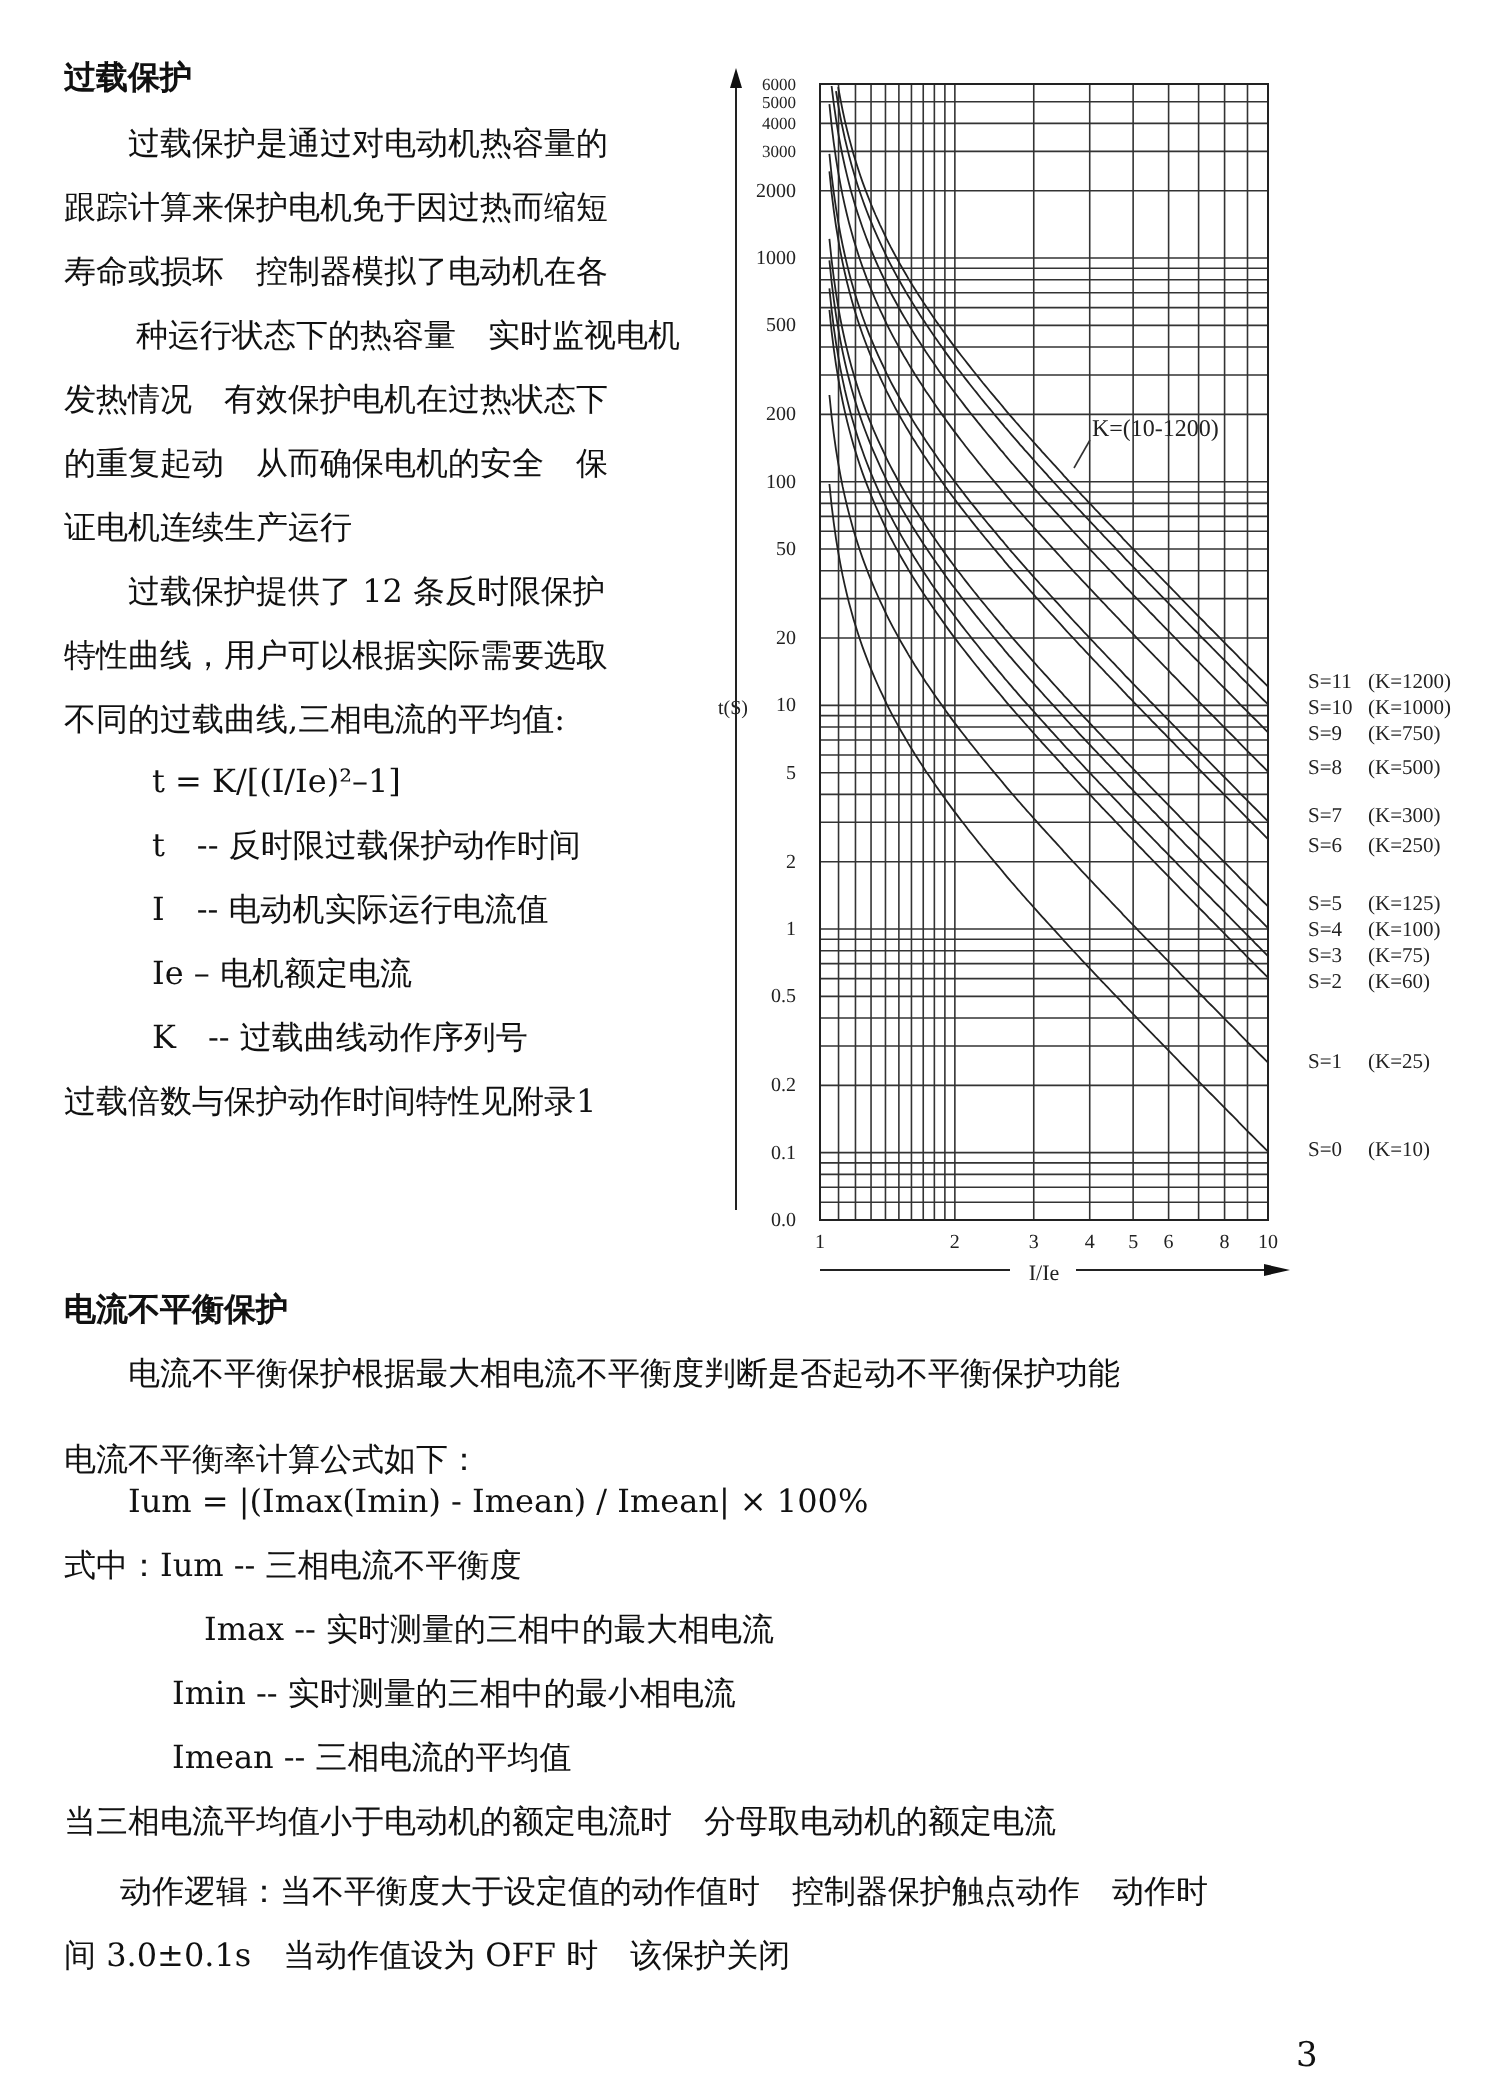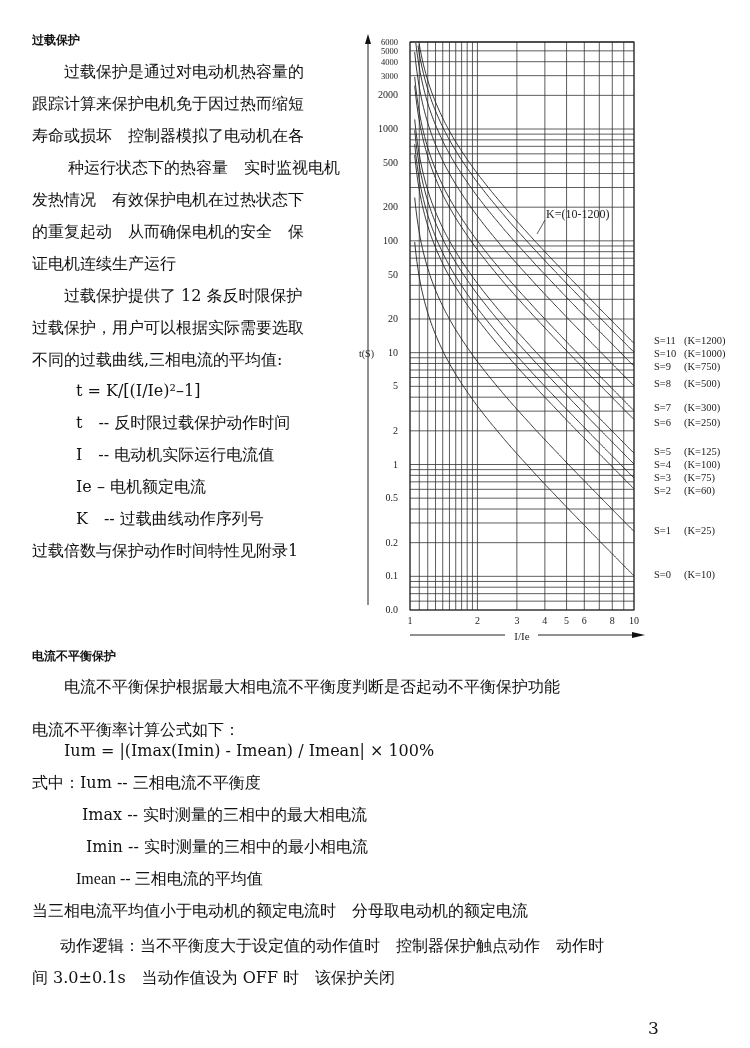--- a/index.html
+++ b/index.html
@@ -1,39 +1,39 @@
 <!DOCTYPE html>
 <html><head>
 <meta charset="utf-8">
 <style>
   html, body { margin:0; padding:0; background:#fff; }
   body { width:750px; height:1048px; position:relative; overflow:hidden;
          font-family:"DejaVu Serif","Liberation Serif",serif; color:#111; }
   .t { position:absolute; white-space:nowrap; font-size:16px; line-height:20px; }
-  .h { font-family:Liberation Serif, serif; font-weight:bold; font-size:12px; }
+  .h { font-family:Liberation Serif, serif; font-weight:bold; font-size:16px; }
   .lbl { font-family:"Liberation Serif",serif; font-size:10px; fill:#222; }
   .slbl { font-family:"Liberation Serif",serif; font-size:10.5px; fill:#222; }
   svg { position:absolute; left:0; top:0; }
 </style>
 </head>
 <body>
 
 <div class="t h" style="left:32px;top:30px;">过载保护</div>
 <div>
   <div class="t" style="left:64px;top:62px;">过载保护是通过对电动机热容量的</div>
   <div class="t" style="left:32px;top:94px;">跟踪计算来保护电机免于因过热而缩短</div>
   <div class="t" style="left:32px;top:126px;">寿命或损坏　控制器模拟了电动机在各</div>
   <div class="t" style="left:32px;top:158px;margin-left:36px;">种运行状态下的热容量　实时监视电机</div>
   <div class="t" style="left:32px;top:190px;">发热情况　有效保护电机在过热状态下</div>
   <div class="t" style="left:32px;top:222px;">的重复起动　从而确保电机的安全　保</div>
   <div class="t" style="left:32px;top:254px;text-align:center;">证电机连续生产运行</div>
 </div>
 <div>
   <div class="t" style="left:64px;top:286px;">过载保护提供了 12 条反时限保护</div>
-  <div class="t" style="left:32px;top:318px;">过载保护，用户可以根据实际需要选取</div>
+  <div class="t" style="left:32px;top:318px;">特性曲线，用户可以根据实际需要选取</div>
   <div class="t" style="left:32px;top:350px;">不同的过载曲线,三相电流的平均值:</div>
 </div>
 <div class="t" style="left:76px;top:381px;">t = K/[(I/Ie)²–1]</div>
 <div class="t" style="left:76px;top:413px;">t　-- 反时限过载保护动作时间</div>
 <div class="t" style="left:76px;top:445px;">I　-- 电动机实际运行电流值</div>
 <div class="t" style="left:76px;top:477px;">Ie – 电机额定电流</div>
 <div class="t" style="left:76px;top:509px;">K　-- 过载曲线动作序列号</div>
 <div class="t" style="left:32px;top:541px;">过载倍数与保护动作时间特性见附录1</div>
 
 <svg id="chart" width="750" height="650">
@@ -187,20 +187,20 @@
   <text id="ylabel" class="lbl" x="359" y="357">t(S)</text>
   <text id="xlabel" class="lbl" x="522" y="640" text-anchor="middle" style="font-size:11px">I/Ie</text>
   <text id="annot" class="lbl" x="546" y="218" style="font-size:12px">K=(10-1200)</text>
 </svg>
 
 <div class="t h" style="left:32px;top:646px;">电流不平衡保护</div>
 <div class="t" style="left:64px;top:677px;">电流不平衡保护根据最大相电流不平衡度判断是否起动不平衡保护功能</div>
 <div class="t" style="left:32px;top:709px;margin-top:11px;">电流不平衡率计算公式如下：</div>
 <div class="t" style="left:64px;top:741px;">Ium = |(Imax(Imin) - Imean) / Imean| × 100%</div>
 <div class="t" style="left:32px;top:773px;">式中：Ium --  三相电流不平衡度</div>
-<div class="t" style="left:82px;top:805px;">Imax --  实时测量的三相中的最大相电流</div>
+<div class="t" style="left:102px;top:805px;">Imax --  实时测量的三相中的最大相电流</div>
 <div class="t" style="left:86px;top:837px;">Imin --  实时测量的三相中的最小相电流</div>
-<div class="t" style="left:76px;top:869px;font-family:Liberation Serif, serif;">Imean --  三相电流的平均值</div>
+<div class="t" style="left:86px;top:869px;">Imean --  三相电流的平均值</div>
 <div class="t" style="left:32px;top:901px;">当三相电流平均值小于电动机的额定电流时　分母取电动机的额定电流</div>
 <div class="t" style="left:32px;top:936px;margin-left:28px;">动作逻辑：当不平衡度大于设定值的动作值时　控制器保护触点动作　动作时</div>
 <div class="t" style="left:32px;top:968px;">间 3.0±0.1s　当动作值设为 OFF 时　该保护关闭</div>
 
 <div class="t" style="left:648px;top:1018px;font-size:17px;">3</div>
 
 </body></html>

